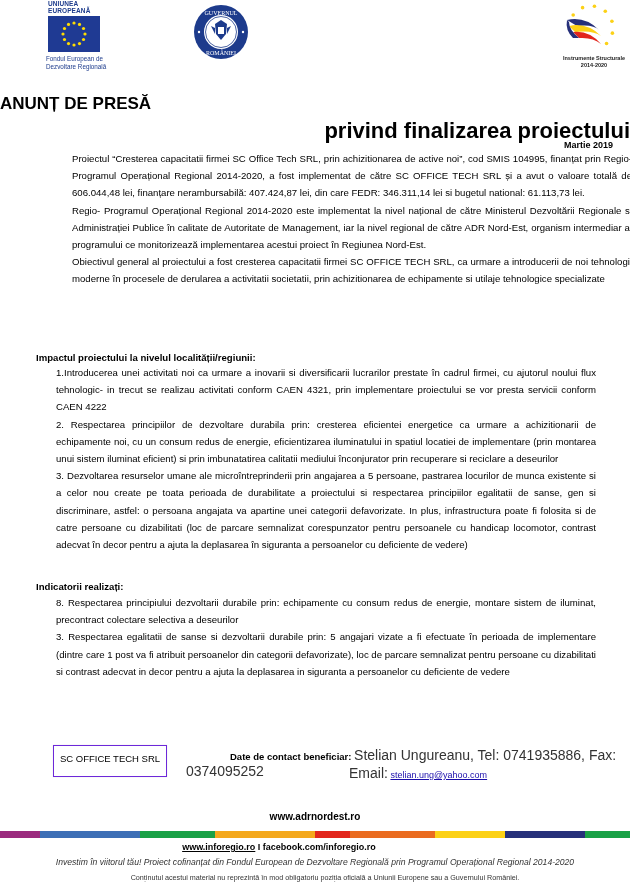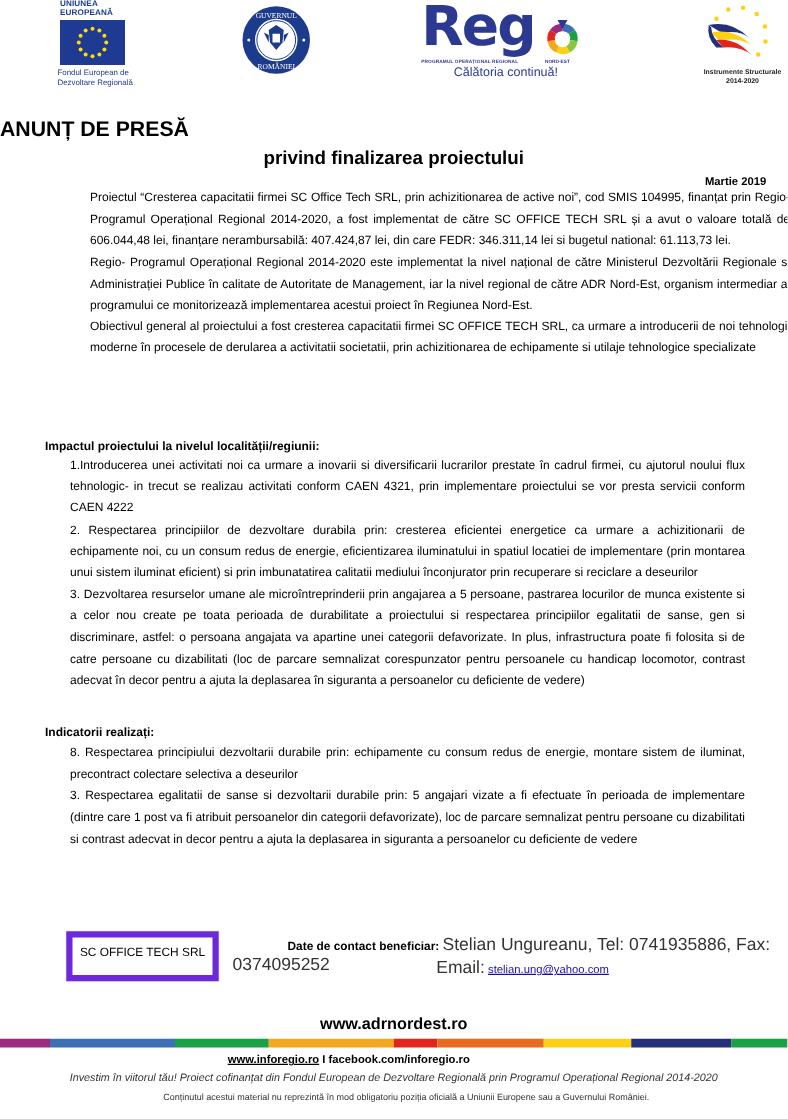--- a/index.html
+++ b/index.html
@@ -24,39 +24,39 @@
   .regio .small2 { position: absolute; left: 101px; top: 45px; font-size: 3.8px; color: #2b3990; font-weight: bold; }
   .regio .tag { position: absolute; left: 28px; top: 51px; font-size: 10px; color: #2b3990; }
   .regio .ring { position: absolute; left: 100px; top: 14px; width: 30px; height: 30px; }
 
   
   .is { left: 555px; top: 0; width: 75px; height: 70px; }
   .is .is-text { position: absolute; top: 55px; left: 6px; width: 66px; text-align: center; font-size: 5.5px; font-weight: bold; color: #222; line-height: 6.5px; }
 
   
   .title1 { position: absolute; top: 94px; left: 0; width: 630px; text-align: left; font-size: 17px; font-weight: bold; }
-  .title2 { position: absolute; top: 118px; left: 0; width: 630px; text-align: center; font-size: 15px; font-weight: bold; }
+  .title2 { position: absolute; top: 118px; left: 0; width: 630px; text-align: right; font-size: 22px; font-weight: bold; }
   .date { position: absolute; top: 140px; right: 17px; font-size: 9px; font-weight: bold; }
 
   .body { position: absolute; left: 36px; width: 560px; font-size: 9.6px; line-height: 17.2px; margin-left: 36px; }
   .body p { margin: 0; text-align: justify; }
   .p1 { top: 150px; }
   .heading { position: absolute; left: 36px; font-size: 9.6px; font-weight: bold; line-height: 14px; }
   .list { position: absolute; left: 56px; width: 540px; font-size: 9.6px; line-height: 17.2px; }
   .list p { margin: 0; text-align: justify; }
 
   
-  .company-box { position: absolute; left: 53px; top: 745px; width: 112px; height: 30px; border: 5px solid #6d28d9; box-shadow: 0 0 1px #ddd; font-size: 9.5px; text-align: center; line-height: 26px; }
+  .company-box { position: absolute; left: 53px; top: 745px; width: 112px; height: 30px; border: 1px solid #6d28d9; box-shadow: 0 0 1px #ddd; font-size: 9.5px; text-align: center; line-height: 26px; }
   .contact { position: absolute; left: 186px; top: 747px; font-size: 9.5px; }
   .contact b { font-weight: bold; padding-left: 44px; }
   .contact-line2 { position: absolute; left: 337px; top: 765px; font-size: 9px; padding-left: 12px; }
   .contact-line2 a { color: #1a0dab; text-decoration: underline; }
   .contact-rest { color: #333; font-size: 14px; }
 
-  .site1 { position: absolute; top: 811px; left: 0; width: 630px; text-align: center; font-size: 13px; font-weight: bold; }
+  .site1 { position: absolute; top: 811px; left: 0; width: 630px; text-align: center; font-size: 10px; font-weight: bold; }
   .colorbar { position: absolute; top: 831px; left: 0; width: 630px; height: 7px; display: flex; }
   .colorbar div { height: 7px; }
   .site2 { position: absolute; top: 842px; left: 0; width: 558px; text-align: center; font-size: 9px; font-weight: bold; }
   .site2 .u { text-decoration: underline; }
   .invest { position: absolute; top: 857px; left: 0; width: 630px; text-align: center; font-size: 8.6px; font-style: italic; color: #333; }
   .disclaimer { position: absolute; top: 873px; left: 10px; width: 630px; text-align: center; font-size: 7.2px; color: #333; }
 </style>
 </head>
 <body>
 
@@ -96,36 +96,20 @@
       <path d="M22 20 L28 16 L34 20 L33 30 L28 36 L23 30 Z" fill="#1d3b8c"></path>
       <rect x="25" y="23" width="6" height="7" fill="#ffffff"></rect>
       <path d="M18 22 L22 24 L22 30 Z M38 22 L34 24 L34 30 Z" fill="#1d3b8c"></path>
       <text x="28" y="10.5" font-size="6" fill="#fff" text-anchor="middle" font-family="Liberation Serif, serif">GUVERNUL</text>
       <text x="28" y="51" font-size="6" fill="#fff" text-anchor="middle" font-family="Liberation Serif, serif">ROMÂNIEI</text>
       <circle cx="6" cy="28" r="1.2" fill="#fff"></circle>
       <circle cx="50" cy="28" r="1.2" fill="#fff"></circle>
     </svg>
   </div>
 
-  <div class="logo regio">
-    <div class="word">Reg</div>
-    <svg class="ring" width="30" height="30" viewBox="0 0 30 30">
-      <path d="M15 3 A12 12 0 0 1 25 8 L20 11 A6 6 0 0 0 15 9 Z" fill="#3d6fb6"></path>
-      <path d="M25 8 A12 12 0 0 1 27 17 L21 16 A6 6 0 0 0 20 11 Z" fill="#1aa146"></path>
-      <path d="M27 17 A12 12 0 0 1 21 26 L18 21 A6 6 0 0 0 21 16 Z" fill="#8cc63f"></path>
-      <path d="M21 26 A12 12 0 0 1 10 26 L12 21 A6 6 0 0 0 18 21 Z" fill="#fcd116"></path>
-      <path d="M10 26 A12 12 0 0 1 3 17 L9 16 A6 6 0 0 0 12 21 Z" fill="#f4a81d"></path>
-      <path d="M3 17 A12 12 0 0 1 5 8 L10 11 A6 6 0 0 0 9 16 Z" fill="#e2261d"></path>
-      <path d="M5 8 A12 12 0 0 1 15 3 L15 9 A6 6 0 0 0 10 11 Z" fill="#9b2a7e"></path>
-      <path d="M11 0 L19 0 L15 7 Z" fill="#2b3990"></path>
-    </svg>
-    <div class="small">PROGRAMUL OPERAȚIONAL REGIONAL</div>
-    <div class="small2">NORD-EST</div>
-    <div class="tag">Călătoria continuă!</div>
-  </div>
 
   <div class="logo is">
     <svg width="75" height="55" viewBox="0 0 75 55" style="position:absolute;left:0;top:0">
       <g fill="#fcd116" id="is-stars">
           <circle cx="18.201626123751158" cy="15.068724449565588" r="1.8"></circle>
           <circle cx="27.580964487968025" cy="7.674650284751692" r="1.8"></circle>
           <circle cx="39.44155823088508" cy="6.27085650690697" r="1.8"></circle>
           <circle cx="50.28785706326404" cy="11.27106875679932" r="1.8"></circle>
           <circle cx="56.92324335849338" cy="21.201626123751158" r="1.8"></circle>
           <circle cx="57.392138248748886" cy="33.13579800482992" r="1.8"></circle>

